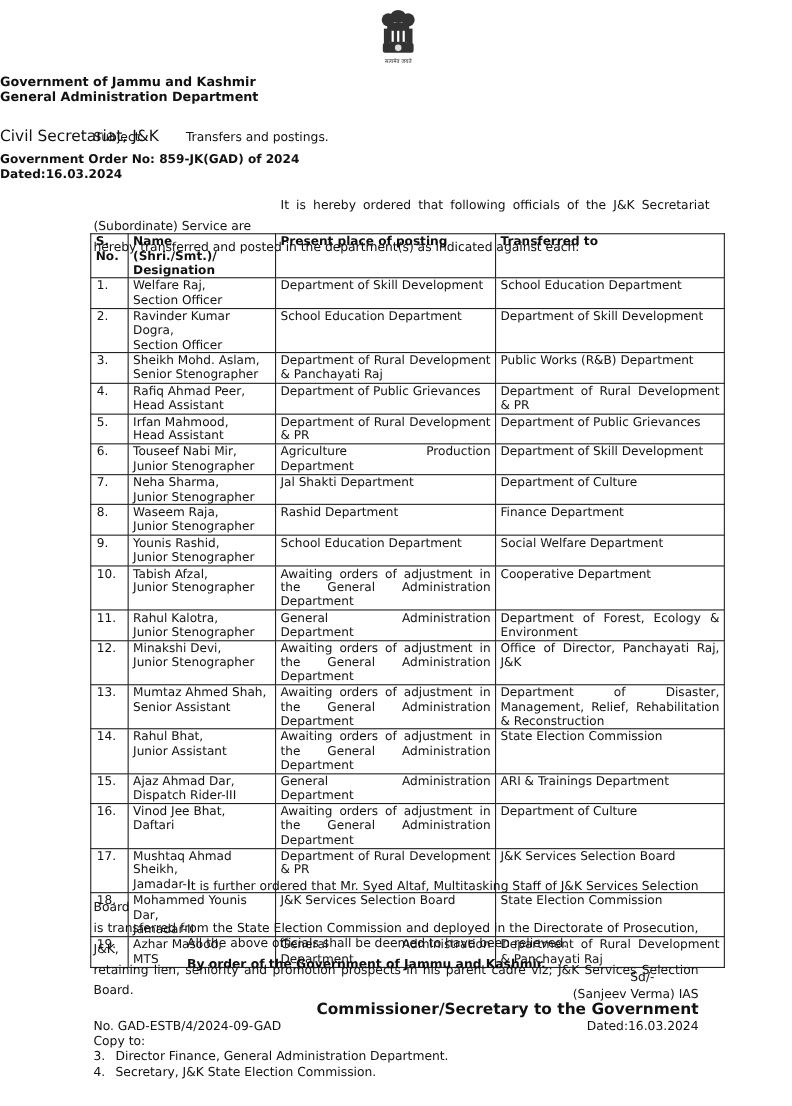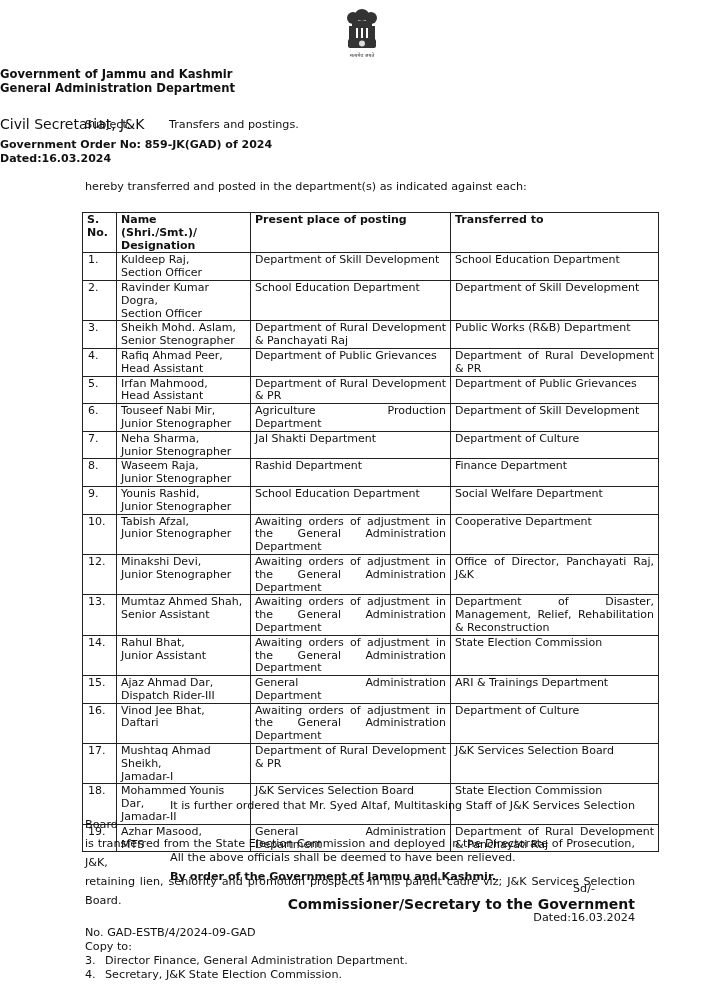--- a/index.html
+++ b/index.html
@@ -93,20 +93,21 @@
 <div id="subject" class="abs">
   <span class="label">Subject:</span><span>Transfers and postings.</span>
 </div>
 
 <div id="order" class="abs center">
   <div>Government Order No: 859-JK(GAD) of 2024</div>
   <div>Dated:16.03.2024</div>
 </div>
 
 <div id="intro" class="abs">
+  <p class="indent">It is hereby ordered that following officials of the J&amp;K Secretariat (Subordinate) Service are</p>
   <p>hereby transferred and posted in the department(s) as indicated against each:</p>
 </div>
 
 <table id="transfers">
   <colgroup>
       <col class="c0">
       <col class="c1">
       <col class="c2">
       <col class="c3">
     </colgroup>
@@ -114,21 +115,21 @@
     <tr>
       <th><span>S.</span><br><span>No.</span></th>
       <th><span>Name</span><br><span>(Shri./Smt.)/</span><br><span>Designation</span></th>
       <th>Present place of posting</th>
       <th>Transferred to</th>
     </tr>
   </thead>
   <tbody id="tbody">
       <tr>
         <td class="sn">1.</td>
-        <td><span>Kuldeep Raj,</span><br><span>Section Officer</span></td>
+        <td><span>Welfare Raj,</span><br><span>Section Officer</span></td>
         <td class="just">Department of Skill Development</td>
         <td class="just">School Education Department</td>
       </tr>
       <tr>
         <td class="sn">2.</td>
         <td><span>Ravinder Kumar Dogra,</span><br><span>Section Officer</span></td>
         <td class="just">School Education Department</td>
         <td class="just">Department of Skill Development</td>
       </tr>
       <tr>
@@ -173,20 +174,26 @@
         <td class="just">School Education Department</td>
         <td class="just">Social Welfare Department</td>
       </tr>
       <tr>
         <td class="sn">10.</td>
         <td><span>Tabish Afzal,</span><br><span>Junior Stenographer</span></td>
         <td class="just">Awaiting orders of adjustment in the General Administration Department</td>
         <td class="just">Cooperative Department</td>
       </tr>
       <tr>
+        <td class="sn">11.</td>
+        <td><span>Rahul Kalotra,</span><br><span>Junior Stenographer</span></td>
+        <td class="just">General Administration Department</td>
+        <td class="just">Department of Forest, Ecology &amp; Environment</td>
+      </tr>
+      <tr>
         <td class="sn">12.</td>
         <td><span>Minakshi Devi,</span><br><span>Junior Stenographer</span></td>
         <td class="just">Awaiting orders of adjustment in the General Administration Department</td>
         <td class="just">Office of Director, Panchayati Raj, J&amp;K</td>
       </tr>
       <tr>
         <td class="sn">13.</td>
         <td><span>Mumtaz Ahmed Shah,</span><br><span>Senior Assistant</span></td>
         <td class="just">Awaiting orders of adjustment in the General Administration Department</td>
         <td class="just">Department of Disaster, Management, Relief, Rehabilitation &amp; Reconstruction</td>
@@ -233,20 +240,21 @@
 <div id="further" class="abs">
   <p class="indent">It is further ordered that Mr. Syed Altaf, Multitasking Staff of J&amp;K Services Selection Board</p>
   <p>is transferred from the State Election Commission and deployed in the Directorate of Prosecution, J&amp;K,</p>
   <p>retaining lien, seniority and promotion prospects in his parent cadre viz; J&amp;K Services Selection Board.</p>
 </div>
 <div id="relieved" class="abs">All the above officials shall be deemed to have been relieved.</div>
 <div id="byorder" class="abs">By order of the Government of Jammu and Kashmir.</div>
 
 <div id="signature" class="abs">
   <div class="sd">Sd/-</div>
+  <div class="name">(Sanjeev Verma) IAS</div>
   <div class="title">Commissioner/Secretary to the Government</div>
   <div>Dated:16.03.2024</div>
 </div>
 
 <div id="refno" class="abs">No. GAD-ESTB/4/2024-09-GAD</div>
 <div id="copy" class="abs">
   <div>Copy to:</div>
   <ol id="copylist">
       <li><span class="n">3.</span><span>Director Finance, General Administration Department.</span></li>
       <li><span class="n">4.</span><span>Secretary, J&amp;K State Election Commission.</span></li>

